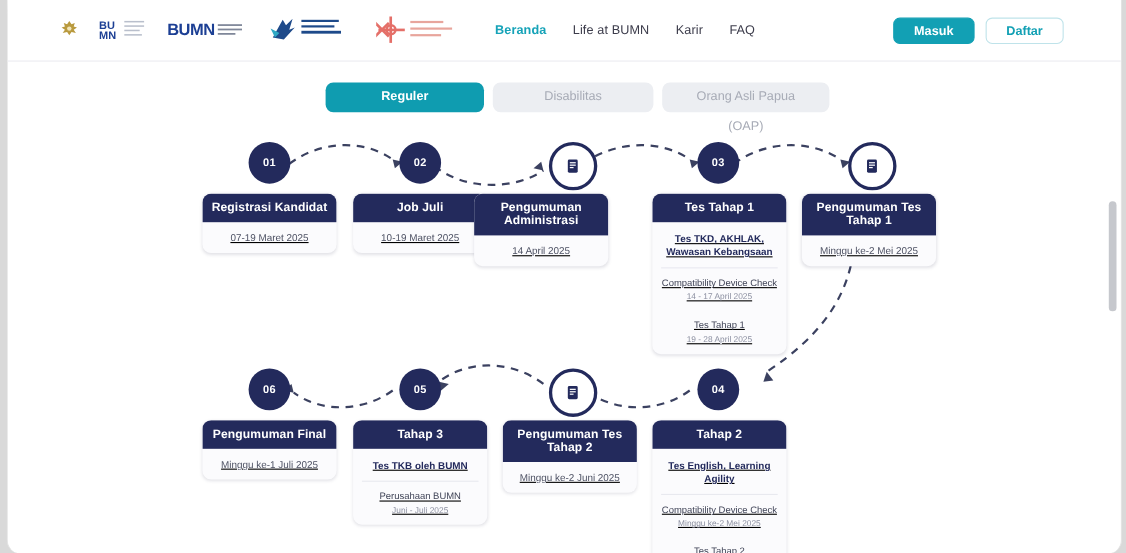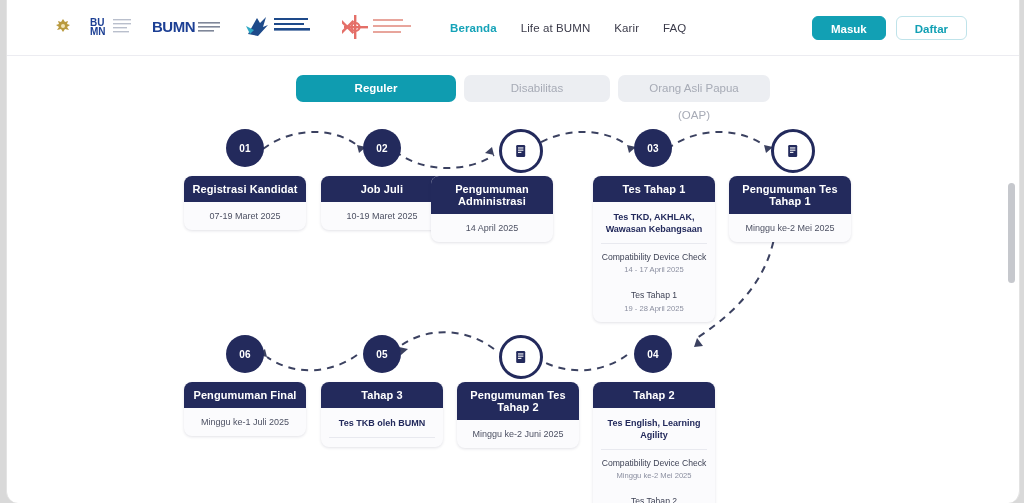--- a/index.html
+++ b/index.html
@@ -40,21 +40,21 @@
   .btn-outline{background:#fff;color:#12a0b4;border:1px solid #bfe3ea;font-weight:600;min-width:64px;}
 
   
   .tabs{
     position:absolute;left:289px;top:75px;display:flex;gap:8px;
   }
   .tab{
     height:27px;line-height:27px;border-radius:7px;font-size:11.5px;text-align:center;
     padding:0 14px;box-sizing:border-box;cursor:pointer;
   }
-  .tab.active{background:#0f9cb0;color:#fff;font-weight:600;width:160px;}
+  .tab.active{background:#0f9cb0;color:#fff;font-weight:600;width:144px;}
   .tab.idle{background:#eceef2;color:#a7abb6;width:146px;}
   .tab.idle.wide{width:152px;}
 
   
   .canvas{position:absolute;left:0;top:55px;width:1012px;height:448px;}
   .conn{position:absolute;left:0;top:0;width:1012px;height:448px;pointer-events:none;}
 
   .node{
     position:absolute;width:38px;height:38px;border-radius:50%;
     background:#232a5c;color:#fff;font-size:10px;font-weight:700;
@@ -67,21 +67,21 @@
     display:flex;align-items:center;justify-content:center;z-index:3;
   }
   .card{
     position:absolute;width:122px;border-radius:8px;background:#fbfbfd;
     box-shadow:0 1px 3px rgba(30,34,70,.13);overflow:hidden;z-index:2;
   }
   .card-head{
     background:#232a5c;color:#fff;font-size:11px;font-weight:600;
     text-align:center;padding:7px 4px;letter-spacing:.1px;
   }
-  .card-body{padding:9px 6px;text-align:center;}
+  .card-body{padding:9px 6px;text-align:center;text-decoration:underline;}
   .card-date{font-size:9px;color:#4d5163;}
   .card-strong{font-size:9px;font-weight:700;color:#232a5c;line-height:1.35;}
   .card-sep{height:1px;background:#e8e9ef;margin:8px 2px 0;}
   .sub{padding-top:8px;text-align:center;}
   .sub-title{font-size:8.6px;color:#3f4356;line-height:1.3;}
   .sub-date{font-size:7.6px;color:#8b8fa0;margin-top:2px;}
   .sub + .sub{margin-top:8px;}
 
   
   .scrollbar-track{position:absolute;right:2px;top:55px;width:7px;height:448px;background:transparent;}
@@ -285,20 +285,24 @@
       <div class="card-body">
         <div class="card-date">Minggu ke-1 Juli 2025</div>
       </div>
     </div>
 
     <div class="card" style="left:314px;top:327px;">
       <div class="card-head">Tahap 3</div>
       <div class="card-body">
         <div class="card-strong">Tes TKB oleh BUMN</div>
         <div class="card-sep"></div>
+        <div class="sub">
+          <div class="sub-title">Perusahaan BUMN</div>
+          <div class="sub-date">Juni - Juli 2025</div>
+        </div>
       </div>
     </div>
 
     <div class="card" style="left:450px;top:327px;">
       <div class="card-head">Pengumuman Tes Tahap 2</div>
       <div class="card-body">
         <div class="card-date">Minggu ke-2 Juni 2025</div>
       </div>
     </div>
 

